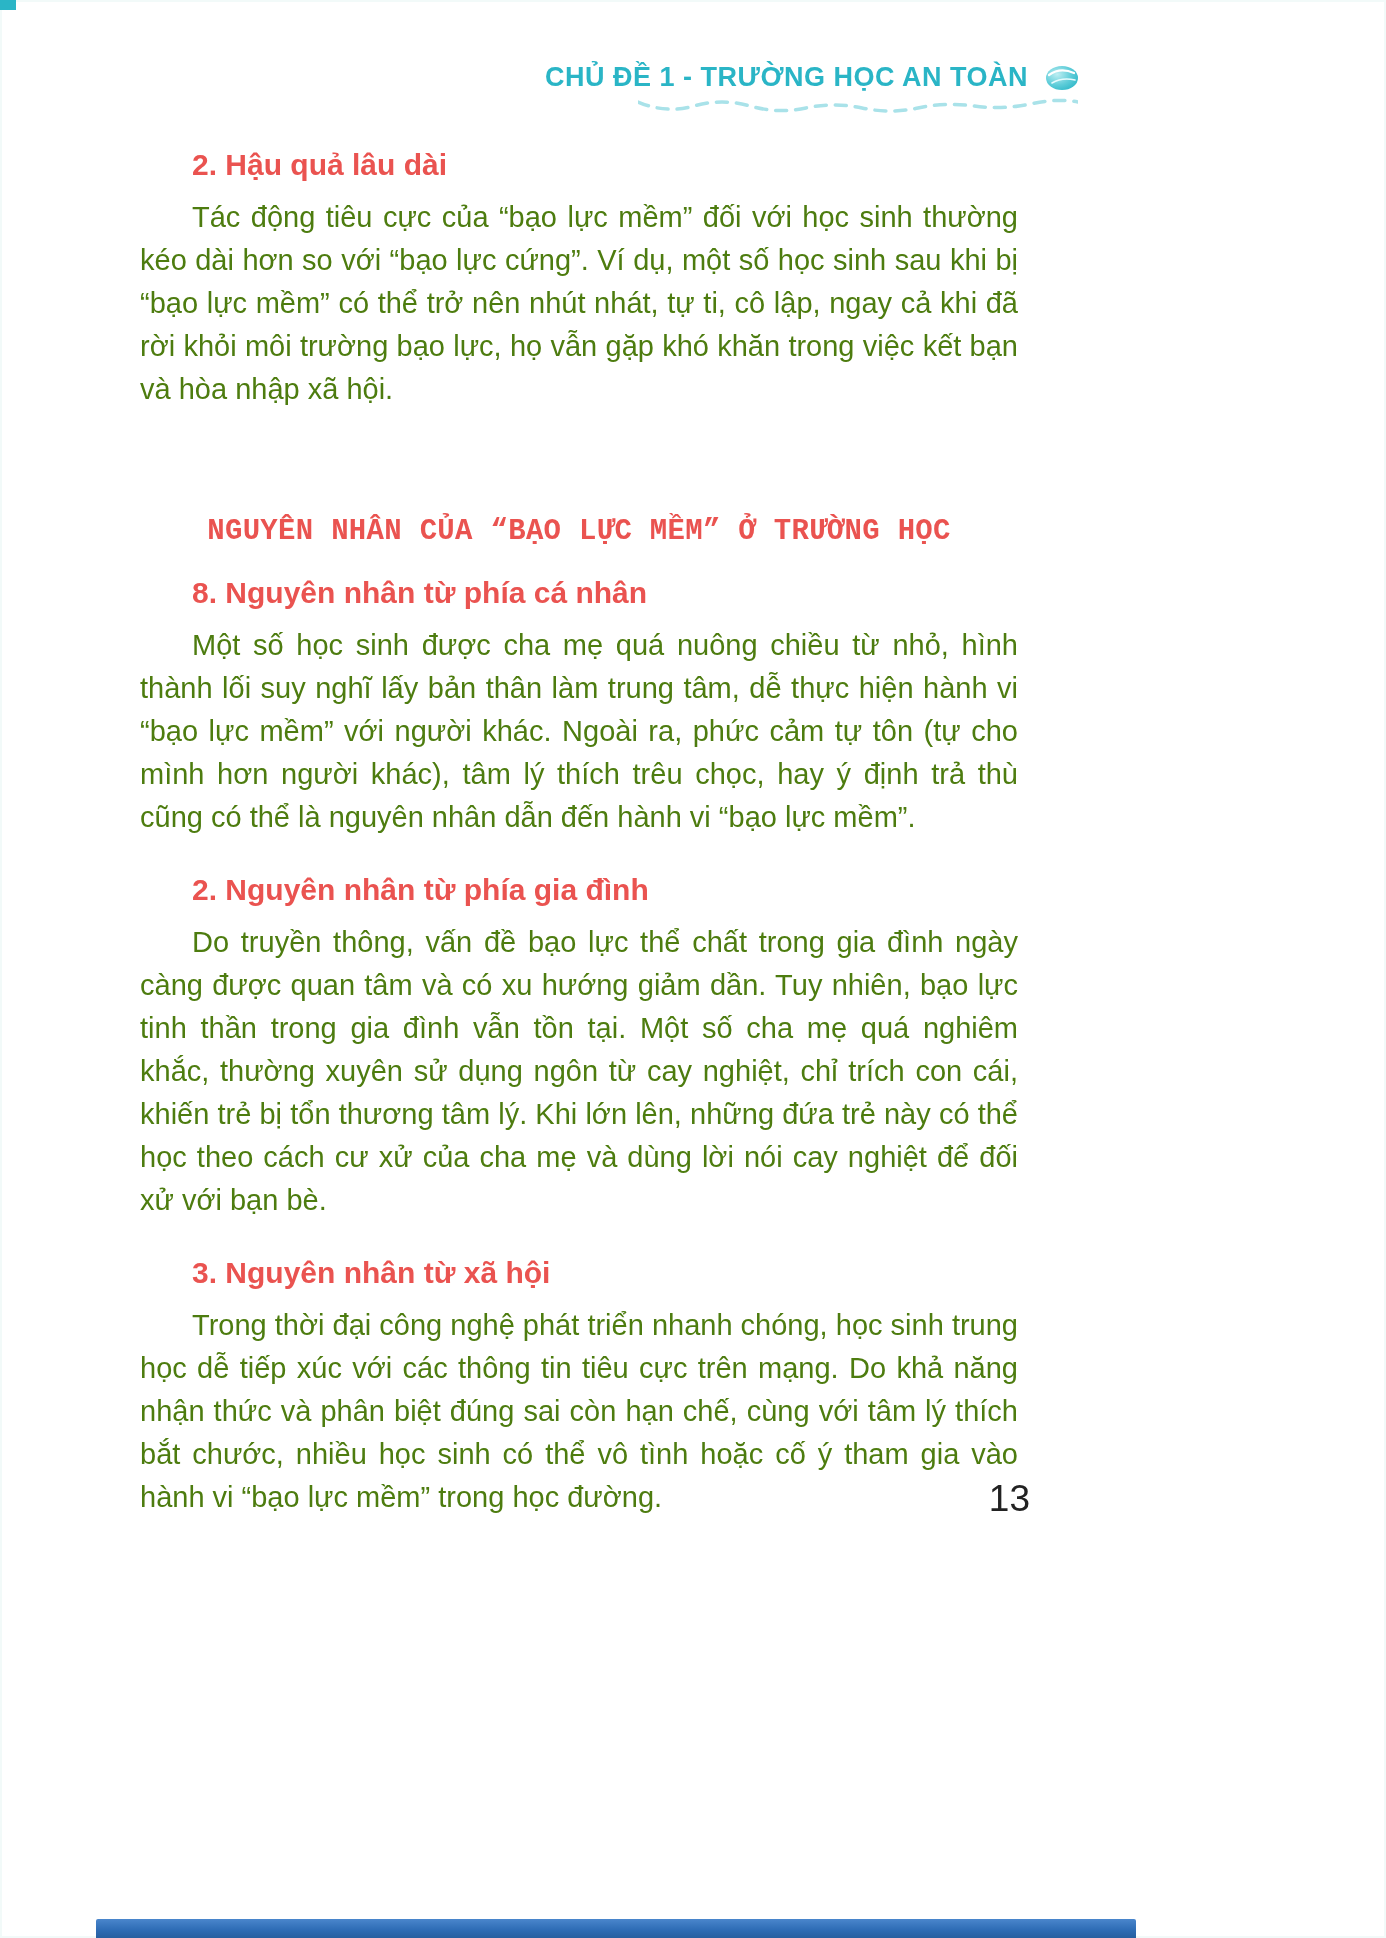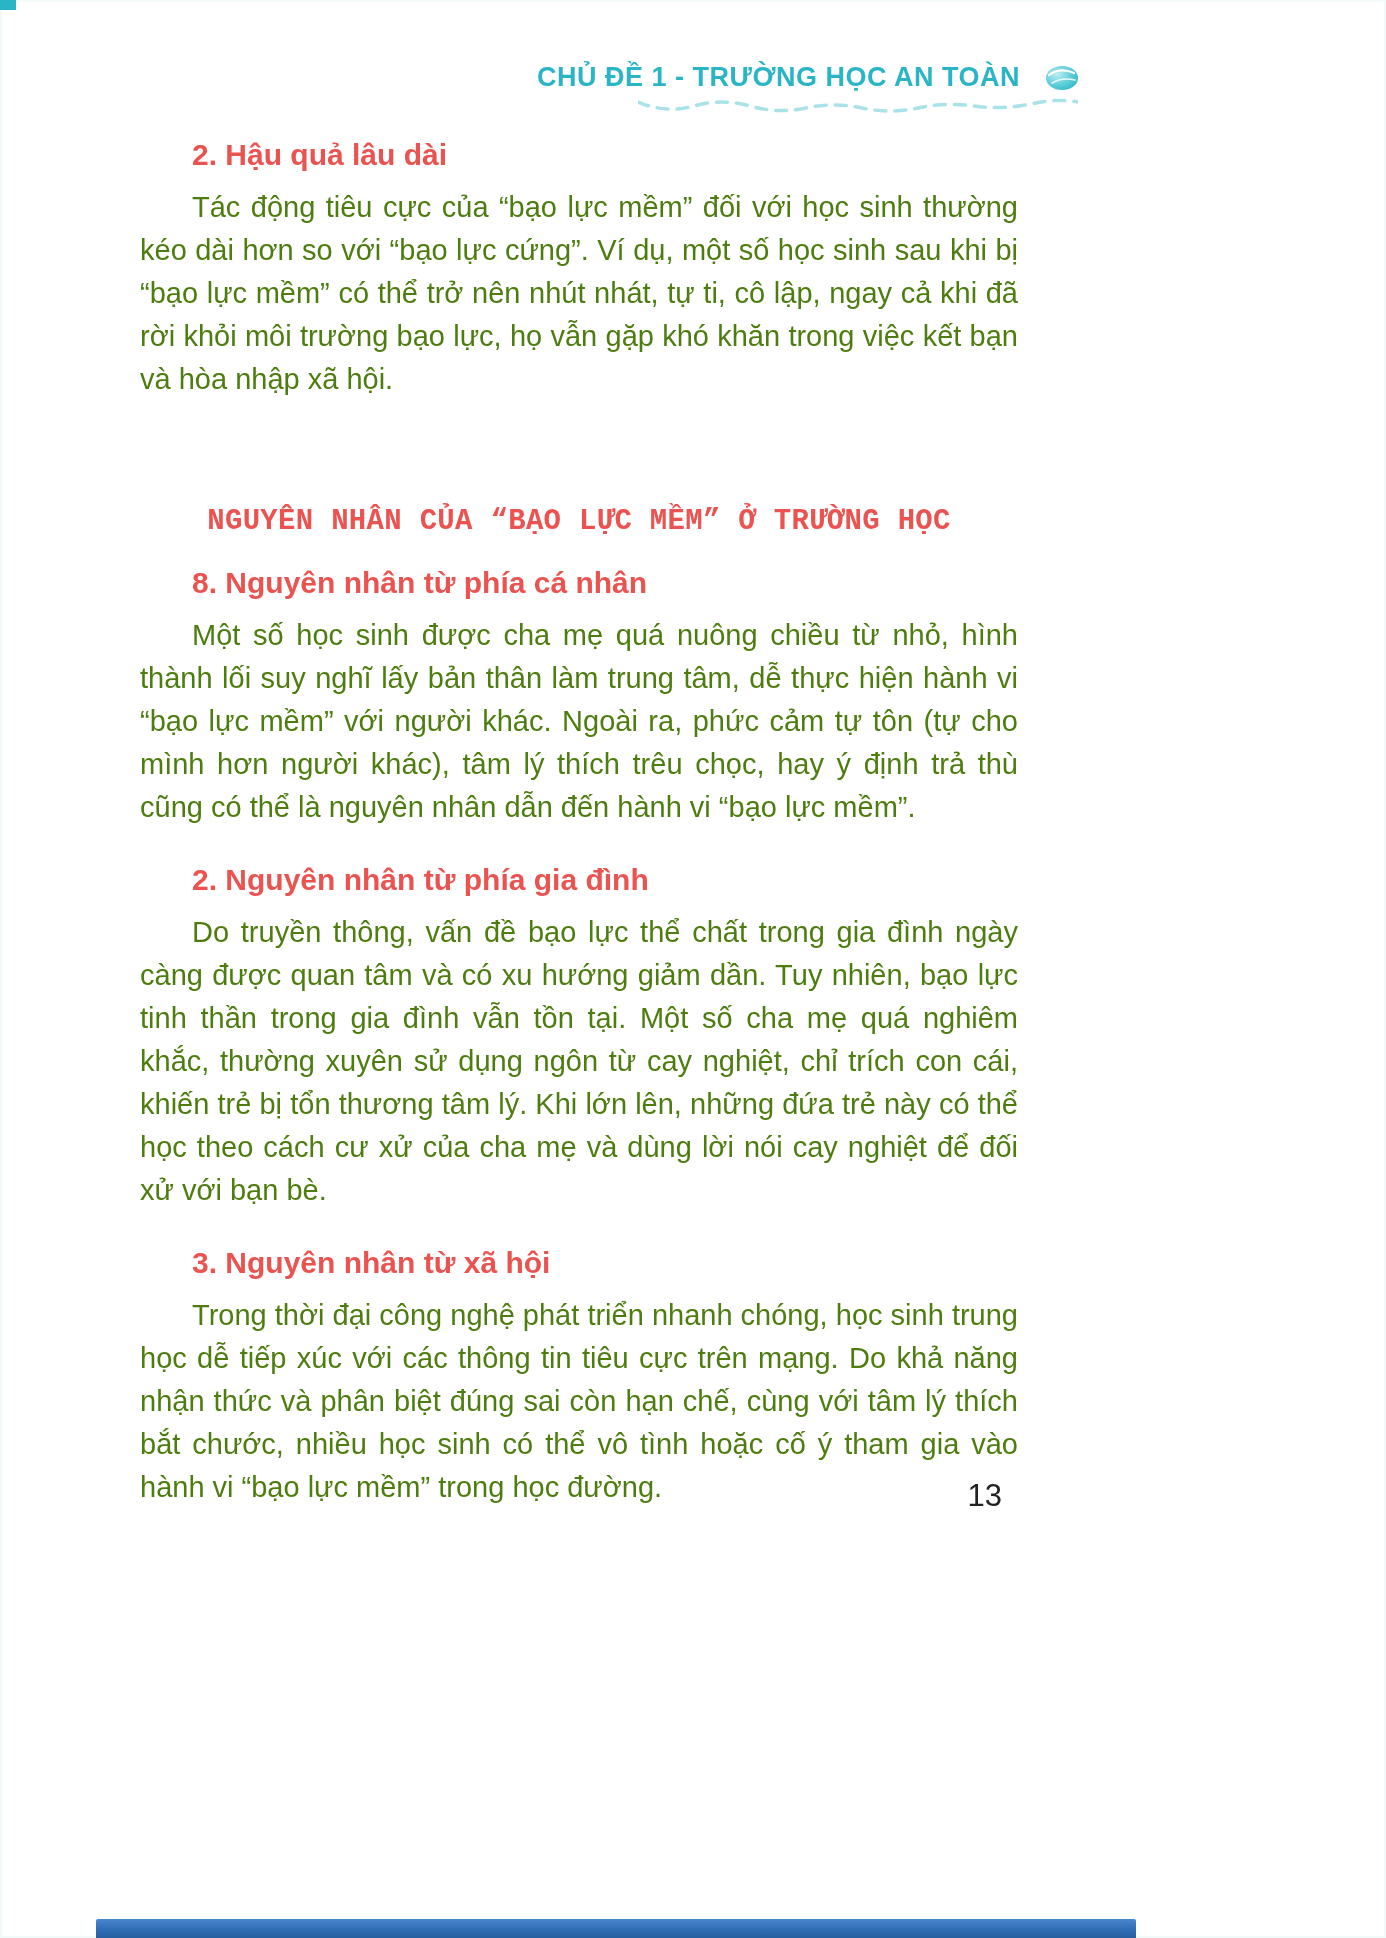--- a/index.html
+++ b/index.html
@@ -20,40 +20,40 @@
   }
   
   .header {
     position: absolute;
     top: 62px;
     left: 560px;
     width: 520px;
     display: flex;
     align-items: center;
     justify-content: flex-end;
-    gap: 24px;
+    gap: 16px;
   }
   .header-title {
     color: #2ab5c6;
     font-size: 27px;
     font-weight: bold;
     letter-spacing: 0.5px;
     white-space: nowrap;
   }
   .header-wave {
     position: absolute;
     top: 96px;
     left: 638px;
     width: 440px;
     height: 22px;
   }
   
   .content {
     position: absolute;
-    top: 138px;
+    top: 148px;
     left: 140px;
     width: 878px;
     color: #3c3c3c;
   }
   .sub-heading {
     margin: 0 0 14px 0;
     padding-left: 52px;
     font-size: 30px;
     font-weight: bold;
     color: #ea5350;
@@ -74,24 +74,24 @@
     text-align: center;
     letter-spacing: 0.3px;
     font-family: Liberation Mono, monospace;
   }
   .spacer-after-intro { height: 34px; }
   .cause-gap { height: 6px; }
   
   .page-number {
     position: absolute;
     top: 1478px;
-    left: 124px;
+    left: 152px;
     width: 878px;
     text-align: right;
-    font-size: 31px;
+    font-size: 37px;
     color: #222222;
   }
   .footer-bar {
     position: absolute;
     left: 96px;
     bottom: 0;
     width: 1040px;
     height: 19px;
     background: linear-gradient(180deg, #4a86cc 0%, #2f6db6 55%, #275f9f 100%);
     border-radius: 2px 2px 0 0;

